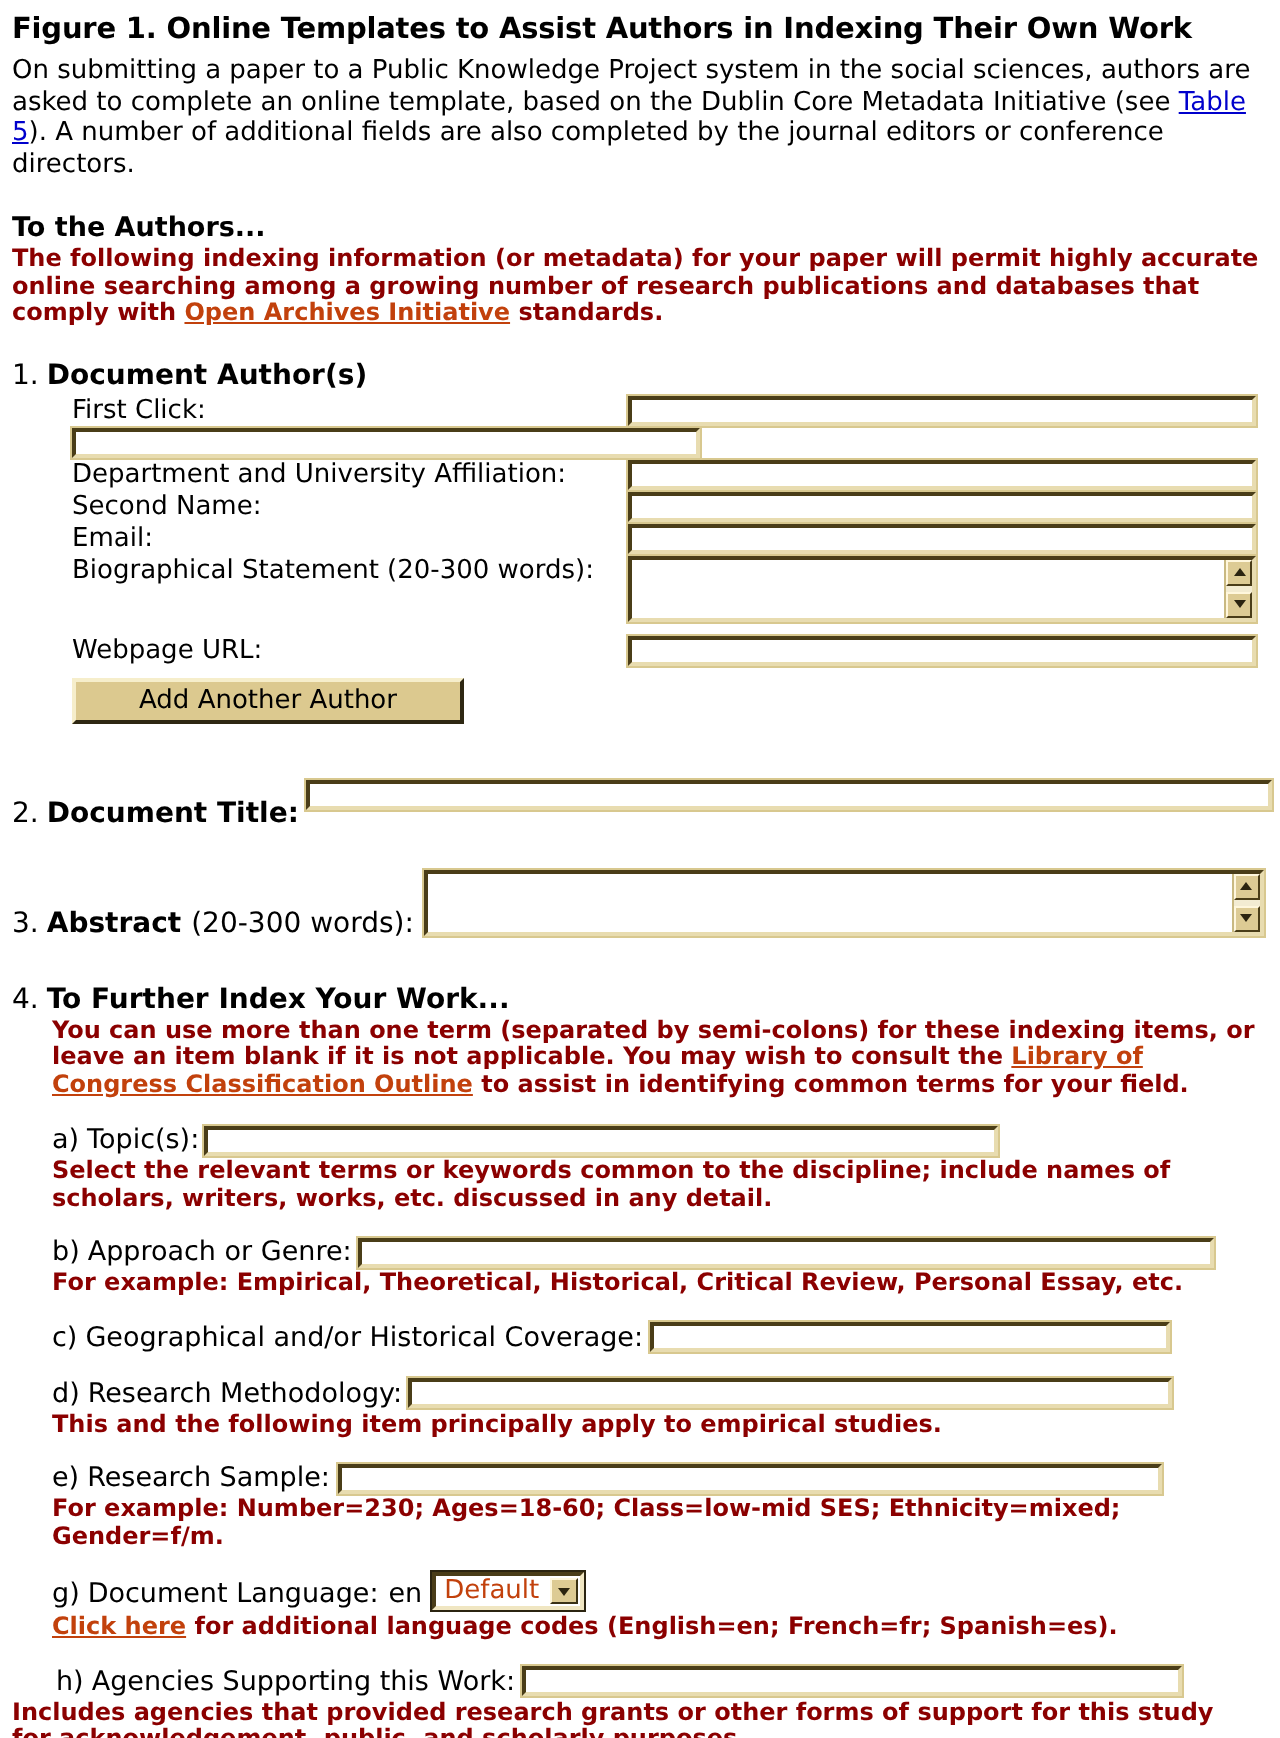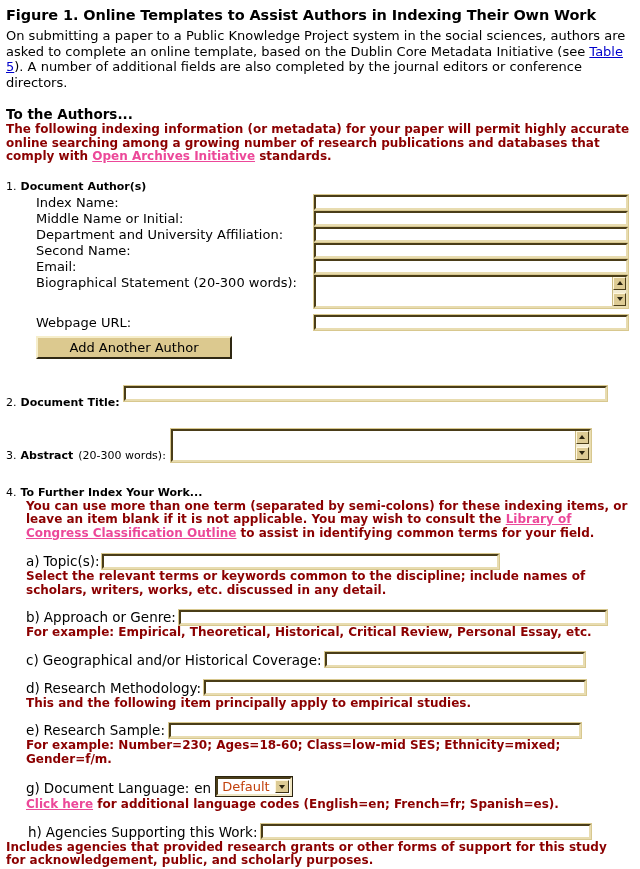--- a/index.html
+++ b/index.html
@@ -47,28 +47,28 @@
     font-weight: bold;
     font-size: 12px;
     line-height: 13.5px;
     margin: 1px 6px 0 6px;
   }
   a.lnk {
     color: #0000CC;
     text-decoration: underline;
   }
   a.lnk-red {
-    color: #ec4899;
+    color: #c2410c;
     text-decoration: underline;
     text-align: center;
   }
 
   
   .sec-head {
-    font-size: 11px;
+    font-size: 14px;
     margin: 18px 0 0 6px;
     color: #000;
   }
   .sec-head .num { font-weight: normal; }
   .sec-head .bold { font-weight: bold; }
 
   
   .author-rows {
     margin-left: 36px;
     margin-top: 2px;
@@ -221,26 +221,25 @@
   <div class="intro"><span>On submitting a paper to a Public Knowledge Project system in the social sciences, authors are asked to complete an online template, based on the Dublin Core Metadata Initiative (see </span><a class="lnk" href="#">Table 5</a><span>). A number of additional fields are also completed by the journal editors or conference directors.</span></div>
 
   <div class="to-authors">To the Authors...</div>
   <div class="red-note"><span>The following indexing information (or metadata) for your paper will permit highly accurate online searching among a growing number of research publications and databases that comply with </span><a class="lnk-red" href="#">Open Archives Initiative</a><span> standards.</span></div>
 
   <div class="sec-head" style="margin-top:16px;"><span class="num">1.</span><span class="bold" style="margin-left:4px;">Document Author(s)</span></div>
 
   <div class="author-rows">
 
     <div class="arow">
-      <div class="alabel">Index Name:</div>
-      <input class="tf tf-line" style="width: 314px;" value="">
-    </div>
-
-    <div class="arow">
-      <div class="alabel">Middle Name or Initial:</div>
+      <div class="alabel">First Click:</div>
+      <input class="tf tf-line" style="width: 314px;" value="">
+    </div>
+
+    <div class="arow">
       <input class="tf tf-line" style="width: 314px;" value="">
     </div>
 
     <div class="arow">
       <div class="alabel">Department and University Affiliation:</div>
       <input class="tf tf-line" style="width: 314px;" value="">
     </div>
 
     <div class="arow">
       <div class="alabel">Second Name:</div>

